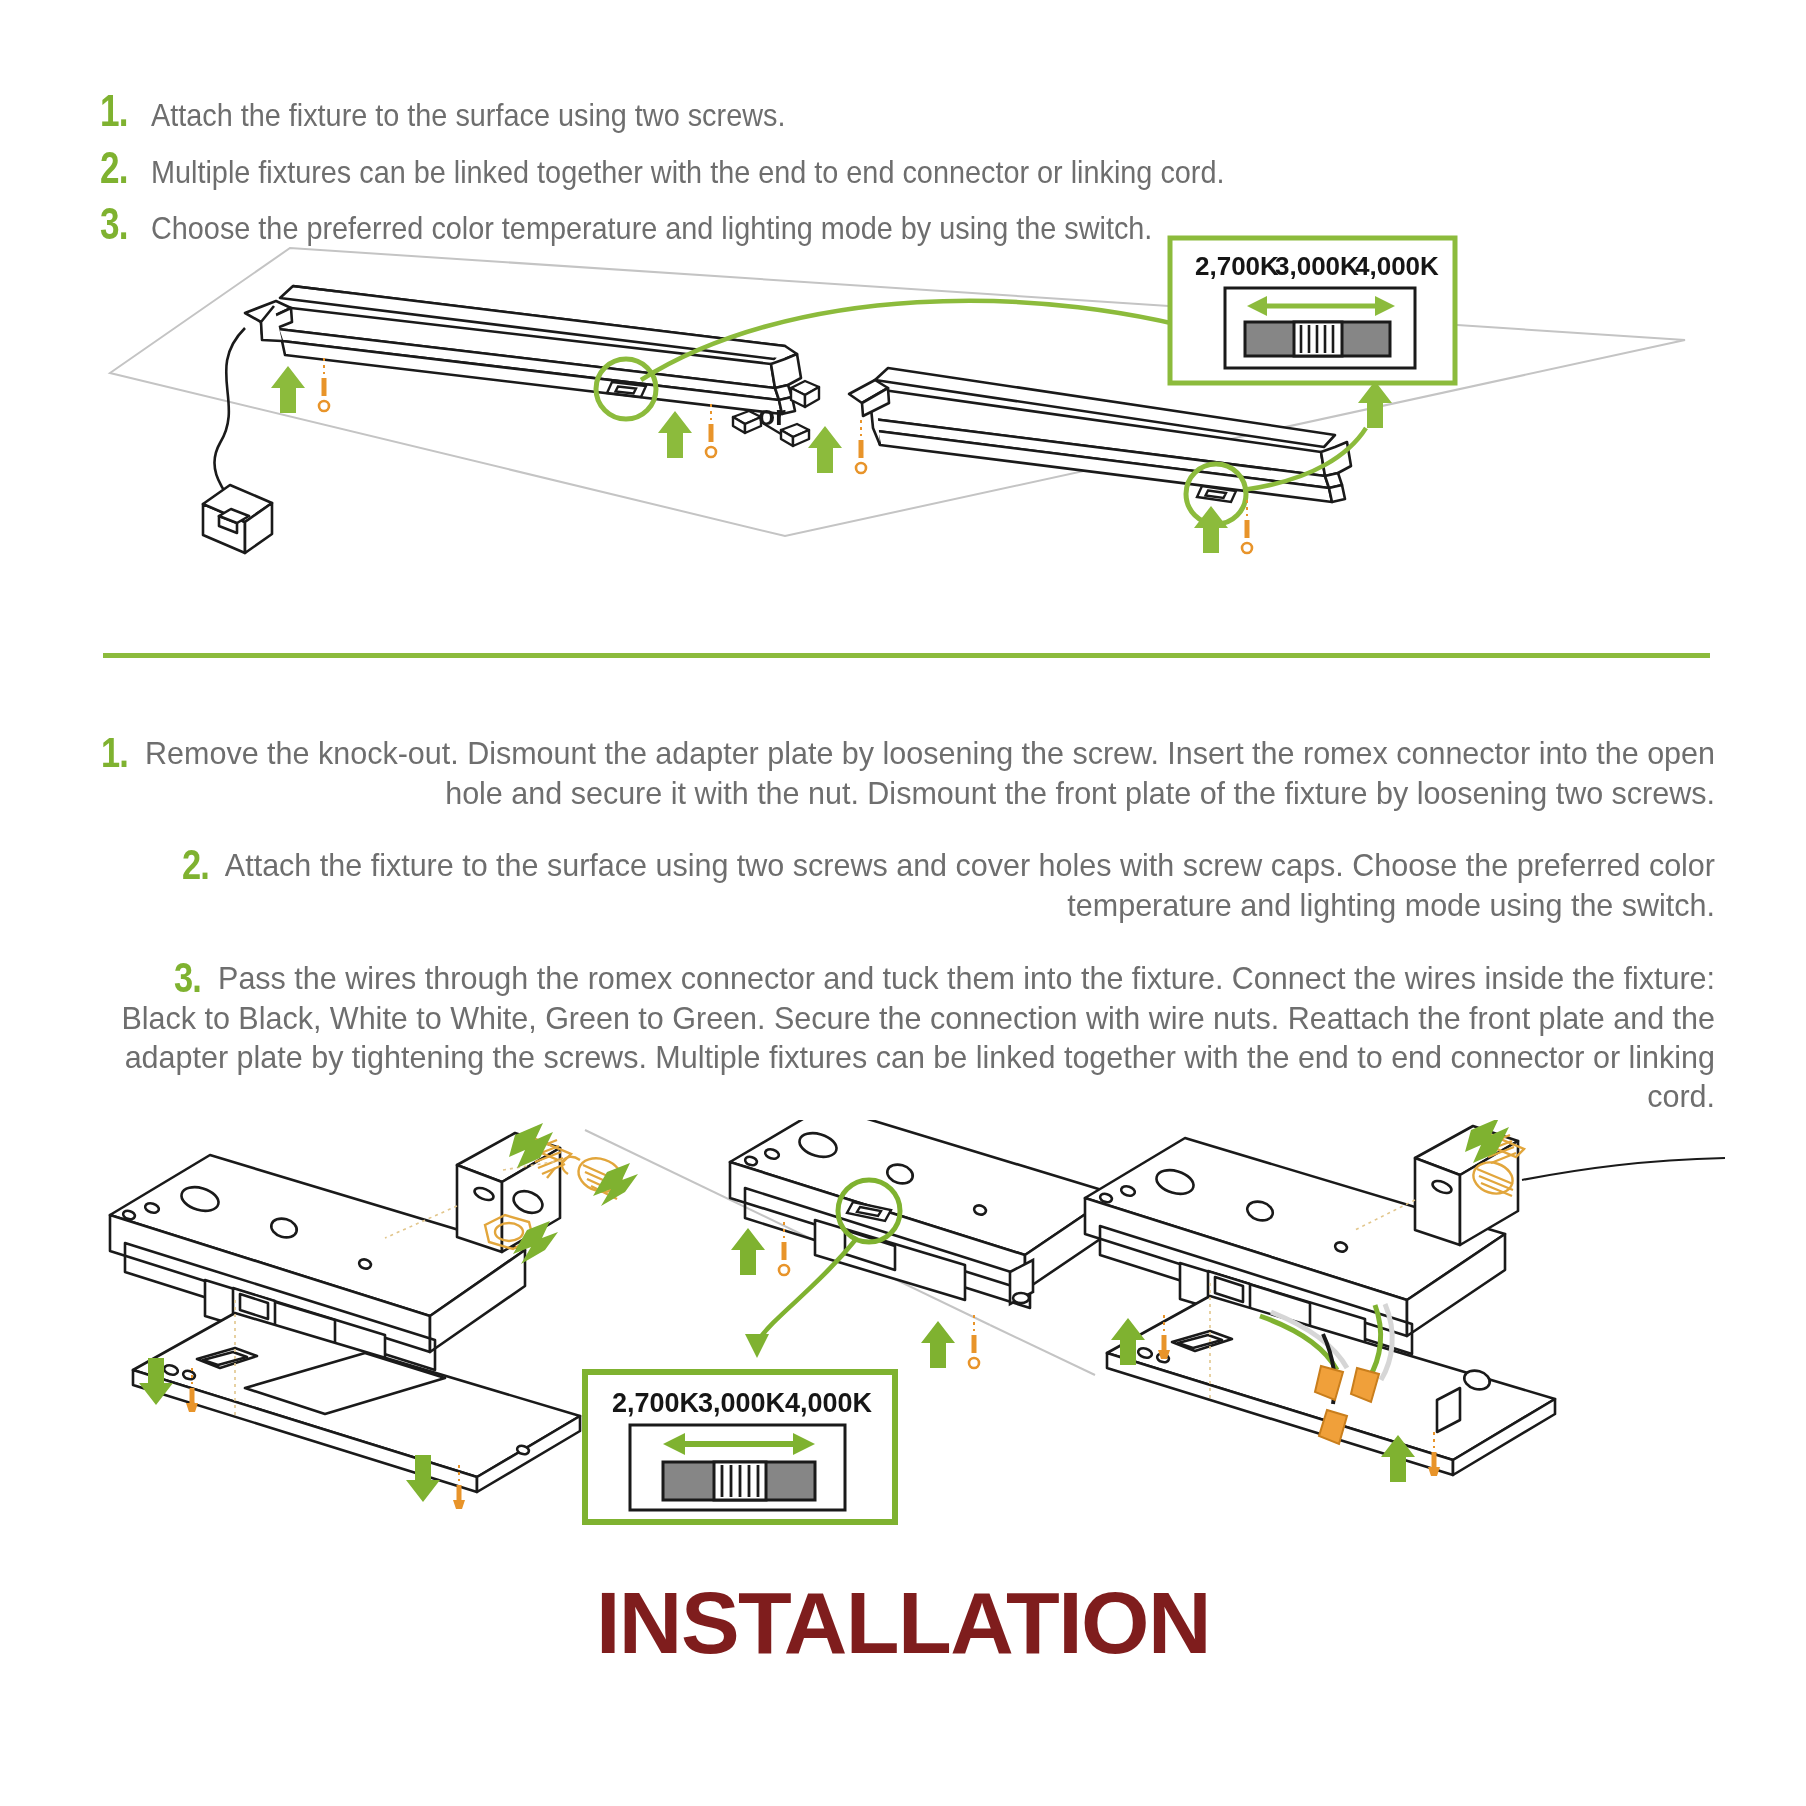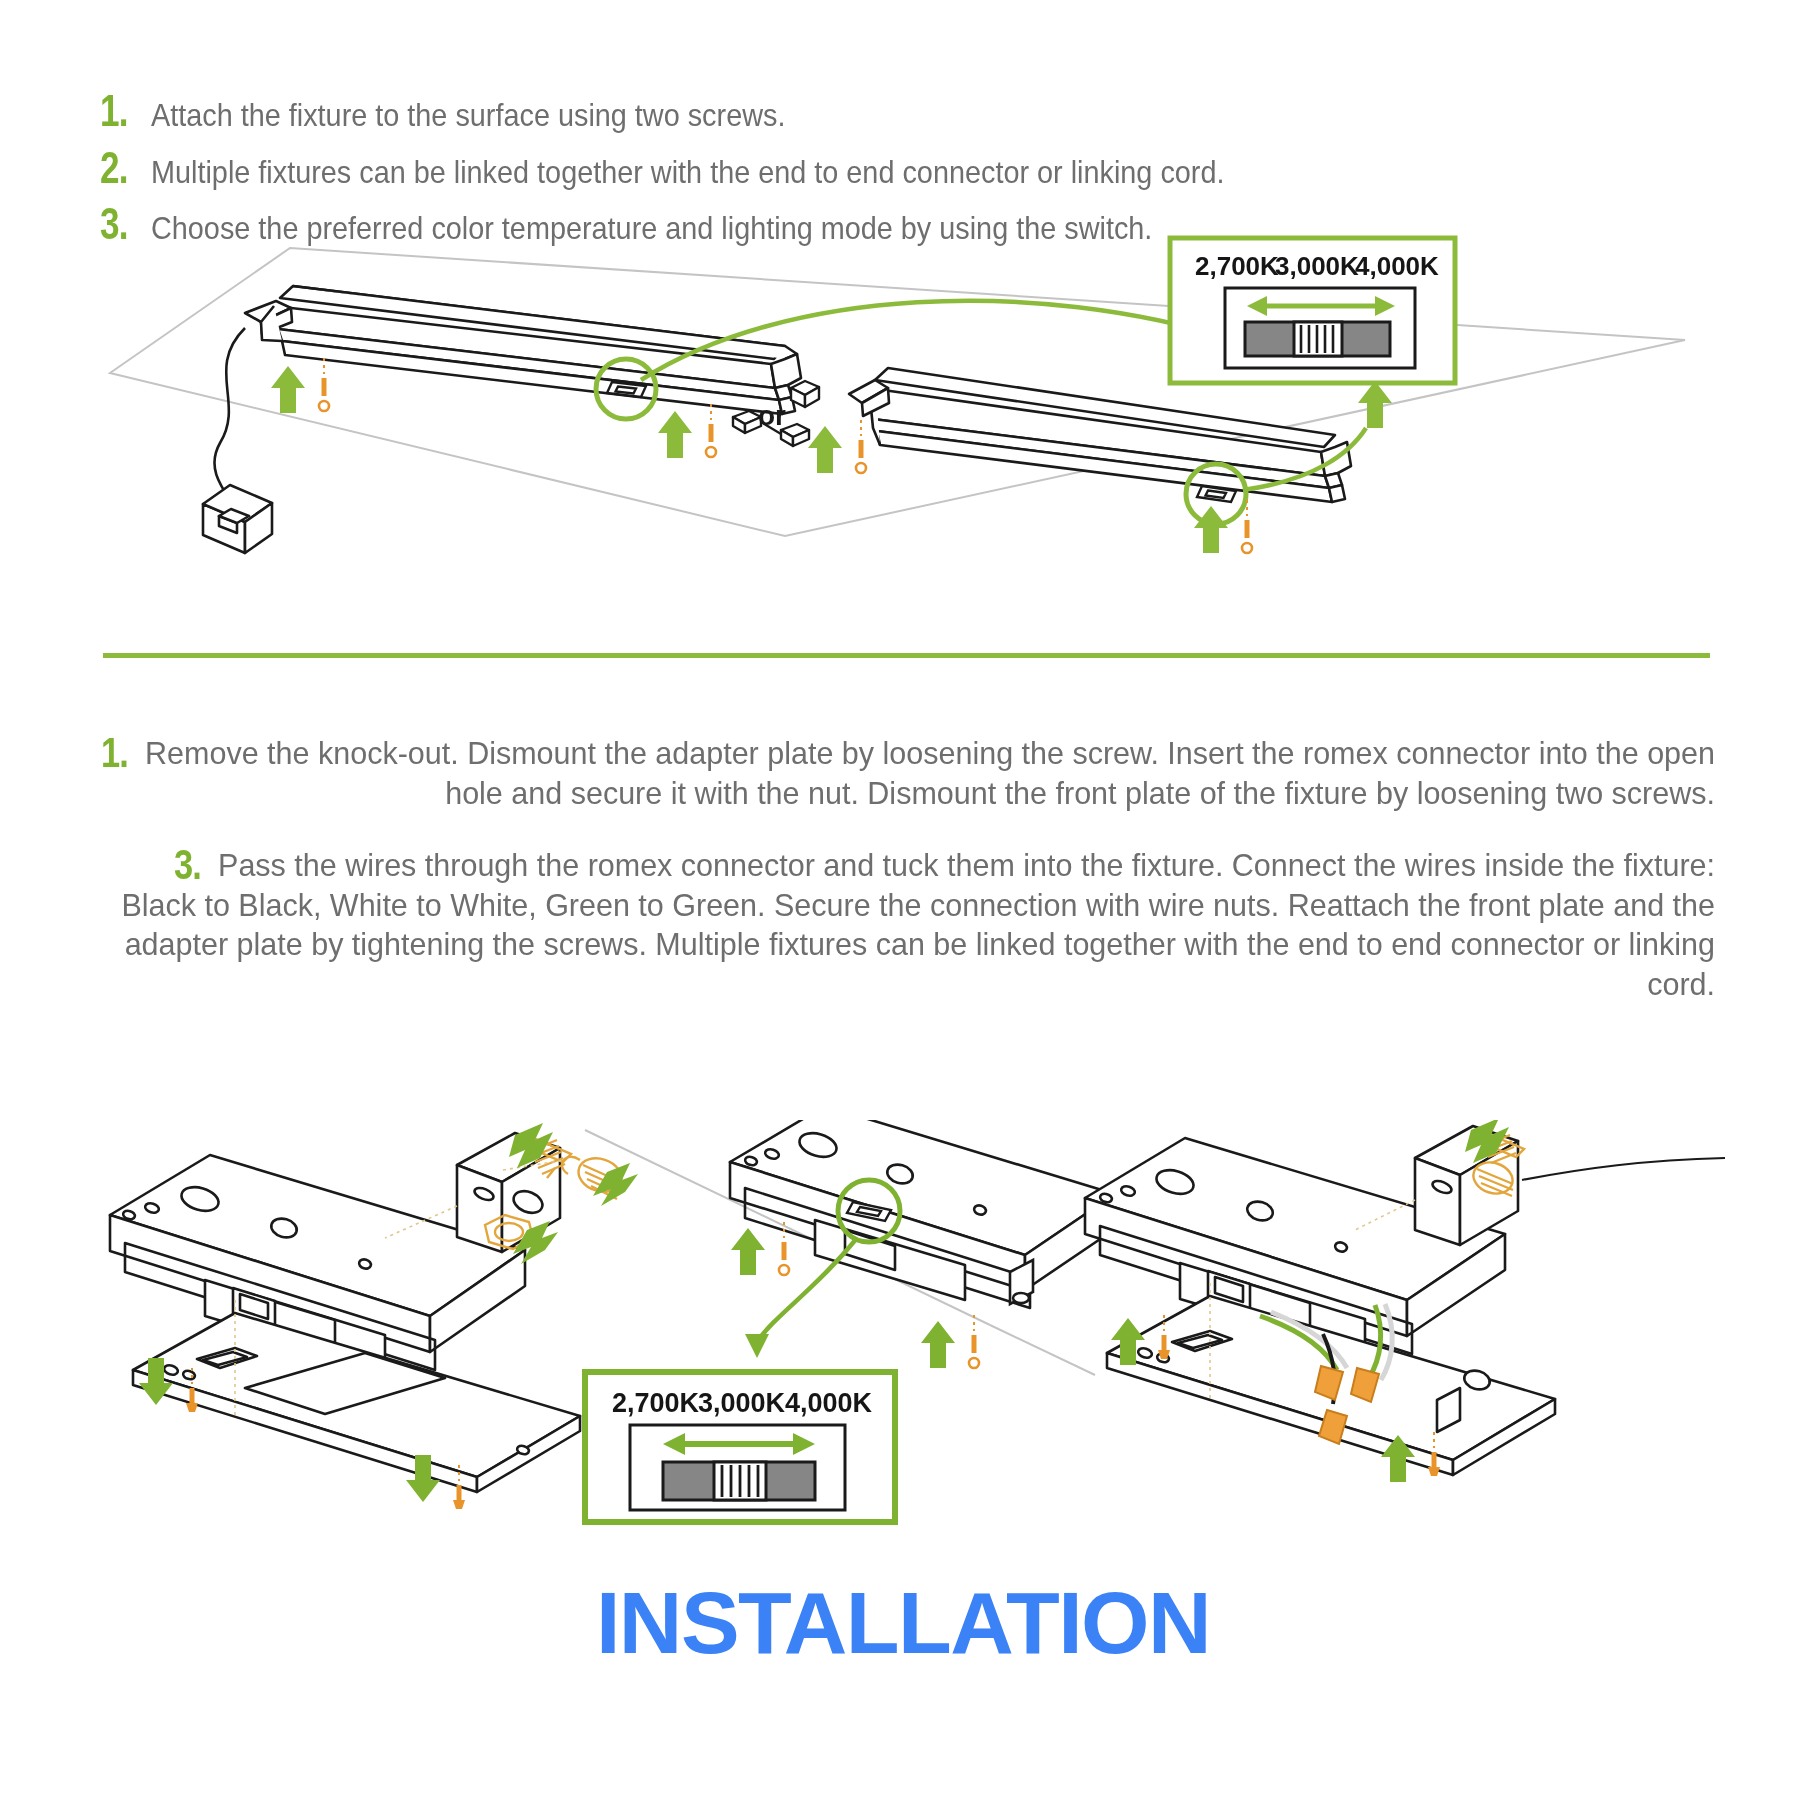--- a/index.html
+++ b/index.html
@@ -95,21 +95,21 @@
     width: 1650px; height: 430px;
   }
   .illus-top svg, .illus-bottom svg { display: block; }
 
   
   .title {
     position: absolute;
     left: 0; top: 1572px;
     width: 1806px;
     text-align: center;
-    color: #3b82f6;
+    color: #7f1d1d;
     font-size: 88px;
     font-weight: bold;
     letter-spacing: -1.5px;
     font-family: "Liberation Sans", sans-serif;
   }
 </style>
 </head>
 <body>
 
 <div class="steps-top">
@@ -283,20 +283,23 @@
     </g>
   </g>
 </svg>
 </div>
 
 <div class="divider"></div>
 
 <div class="steps-mid">
   <p class="para">
     <span class="inum">1.</span><span> Remove the knock-out. Dismount the adapter plate by loosening the screw. Insert the romex connector into the open hole and secure it with the nut. Dismount the front plate of the fixture by loosening two screws.</span>
+  </p>
+  <p class="para">
+    <span class="inum">2.</span><span> Attach the fixture to the surface using two screws and cover holes with screw caps. Choose the preferred color temperature and lighting mode using the switch.</span>
   </p>
   <p class="para">
     <span class="inum">3.</span><span> Pass the wires through the romex connector and tuck them into the fixture. Connect the wires inside the fixture: Black to Black, White to White, Green to Green. Secure the connection with wire nuts. Reattach the front plate and the adapter plate by tightening the screws. Multiple fixtures can be linked together with the end to end connector or linking cord.</span>
   </p>
 </div>
 
 <div class="illus-bottom">
 <svg width="1650" height="430" viewBox="0 0 1650 430" xmlns="http://www.w3.org/2000/svg">
 
   <line x1="500" y1="10" x2="905" y2="205" stroke="#C4C4C4" stroke-width="2"></line>

